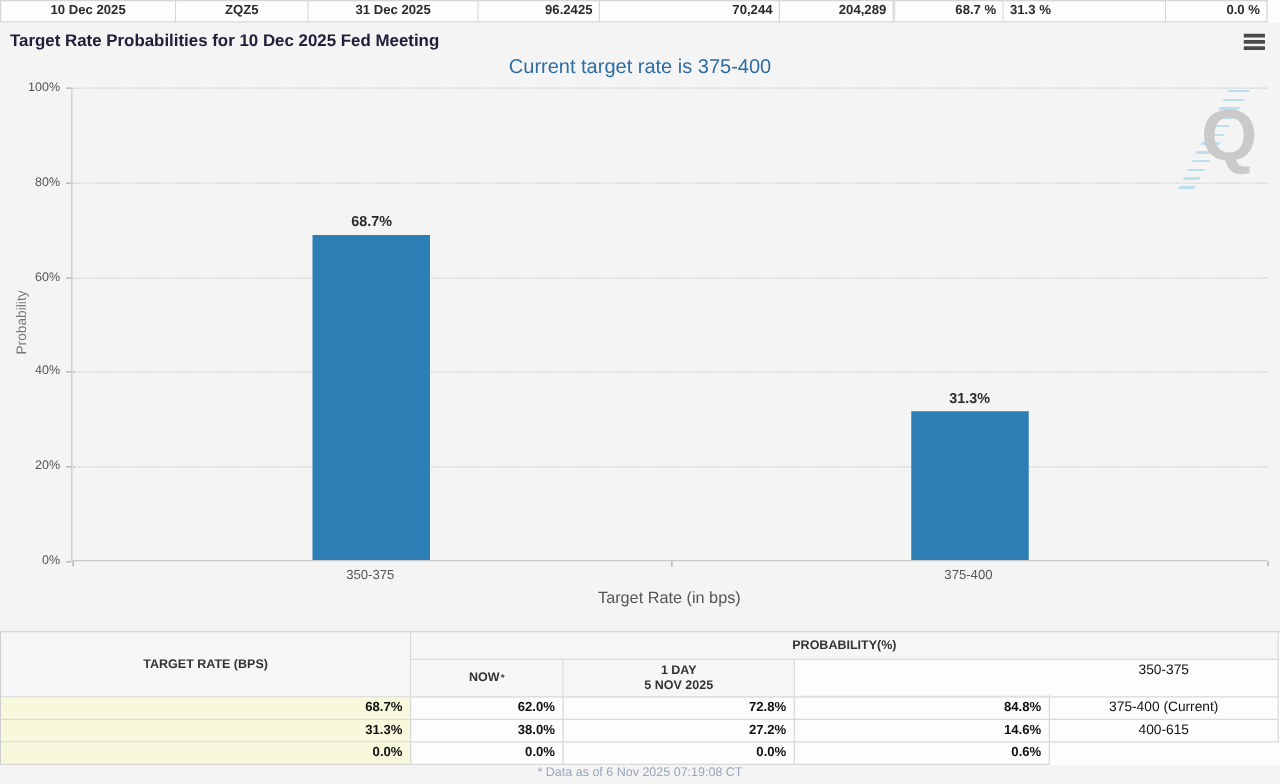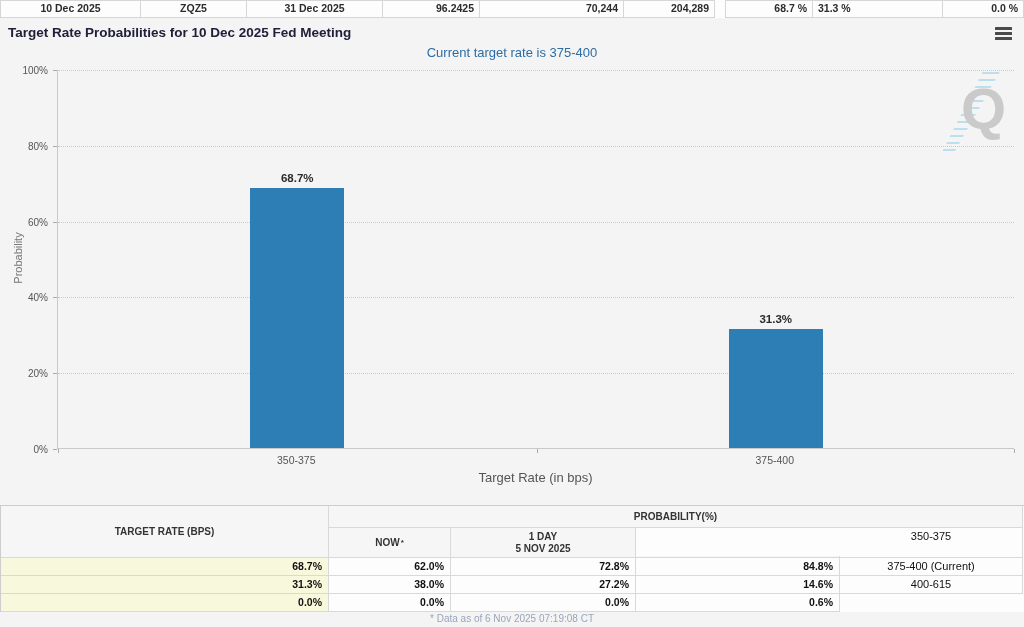--- a/index.html
+++ b/index.html
@@ -16,21 +16,21 @@
     font-size:10.5px; font-weight:bold; color:#2b2b2b; line-height:15px;
     padding:0 5px; white-space:nowrap; overflow:hidden; height:18px;
   }
   .strip-cell.first { border-left:1px solid #d6d6d6; }
   .strip-cell.group-start { border-left:1px solid #d6d6d6; }
 
   
   #chart-title { position:absolute; left:8px; top:25px; font-size:13.5px; font-weight:bold; color:#20203a; }
   #menu-icon { position:absolute; right:12px; top:27px; width:17px; height:13px; cursor:pointer; }
   .mbar { height:3px; background:#4a4a4a; margin-bottom:2px; border-radius:0.5px; }
-  #chart-subtitle { position:absolute; top:45px; left:0; width:1024px; text-align:center; font-size:13px; color:#2d6da3; }
+  #chart-subtitle { position:absolute; top:45px; left:0; width:1024px; text-align:center; font-size:16px; color:#2d6da3; }
 
   
   #yaxis { position:absolute; left:0; top:70px; width:57px; height:379px; }
   .ytick { position:absolute; right:9px; transform:translateY(-50%); font-size:10px; color:#555; }
   .ytick-mark { position:absolute; right:0; width:4px; height:1px; background:#aaa; }
   #yaxis-title {
     position:absolute; left:-22px; top:252px; width:80px; text-align:center;
     transform:rotate(-90deg); font-size:11px; color:#777;
   }
   #plot {
@@ -80,21 +80,21 @@
 </style>
 </head>
 <body>
 
 <div id="top-strip">
     <div class="strip-cell first" style="width: 141px; text-align: center;">10 Dec 2025</div>
     <div class="strip-cell" style="width: 106px; text-align: center;">ZQZ5</div>
     <div class="strip-cell" style="width: 136px; text-align: center;">31 Dec 2025</div>
     <div class="strip-cell" style="width: 97px; text-align: right;">96.2425</div>
     <div class="strip-cell" style="width: 144px; text-align: right;">70,244</div>
-    <div class="strip-cell" style="width: 91px; text-align: right; margin-right: 10px;">204,289</div>
+    <div class="strip-cell" style="width: 91px; text-align: right; ">204,289</div>
     <div class="strip-cell group-start" style="width: 88px; text-align: right;">68.7 %</div>
     <div class="strip-cell" style="width: 130px; ">31.3 %</div>
     <div class="strip-cell" style="width: 81px; text-align: right;">0.0 %</div>
   </div>
 
 <div id="chart-title">Target Rate Probabilities for 10 Dec 2025 Fed Meeting</div>
 <div id="menu-icon">
   <div class="mbar"></div>
   <div class="mbar"></div>
   <div class="mbar"></div>

